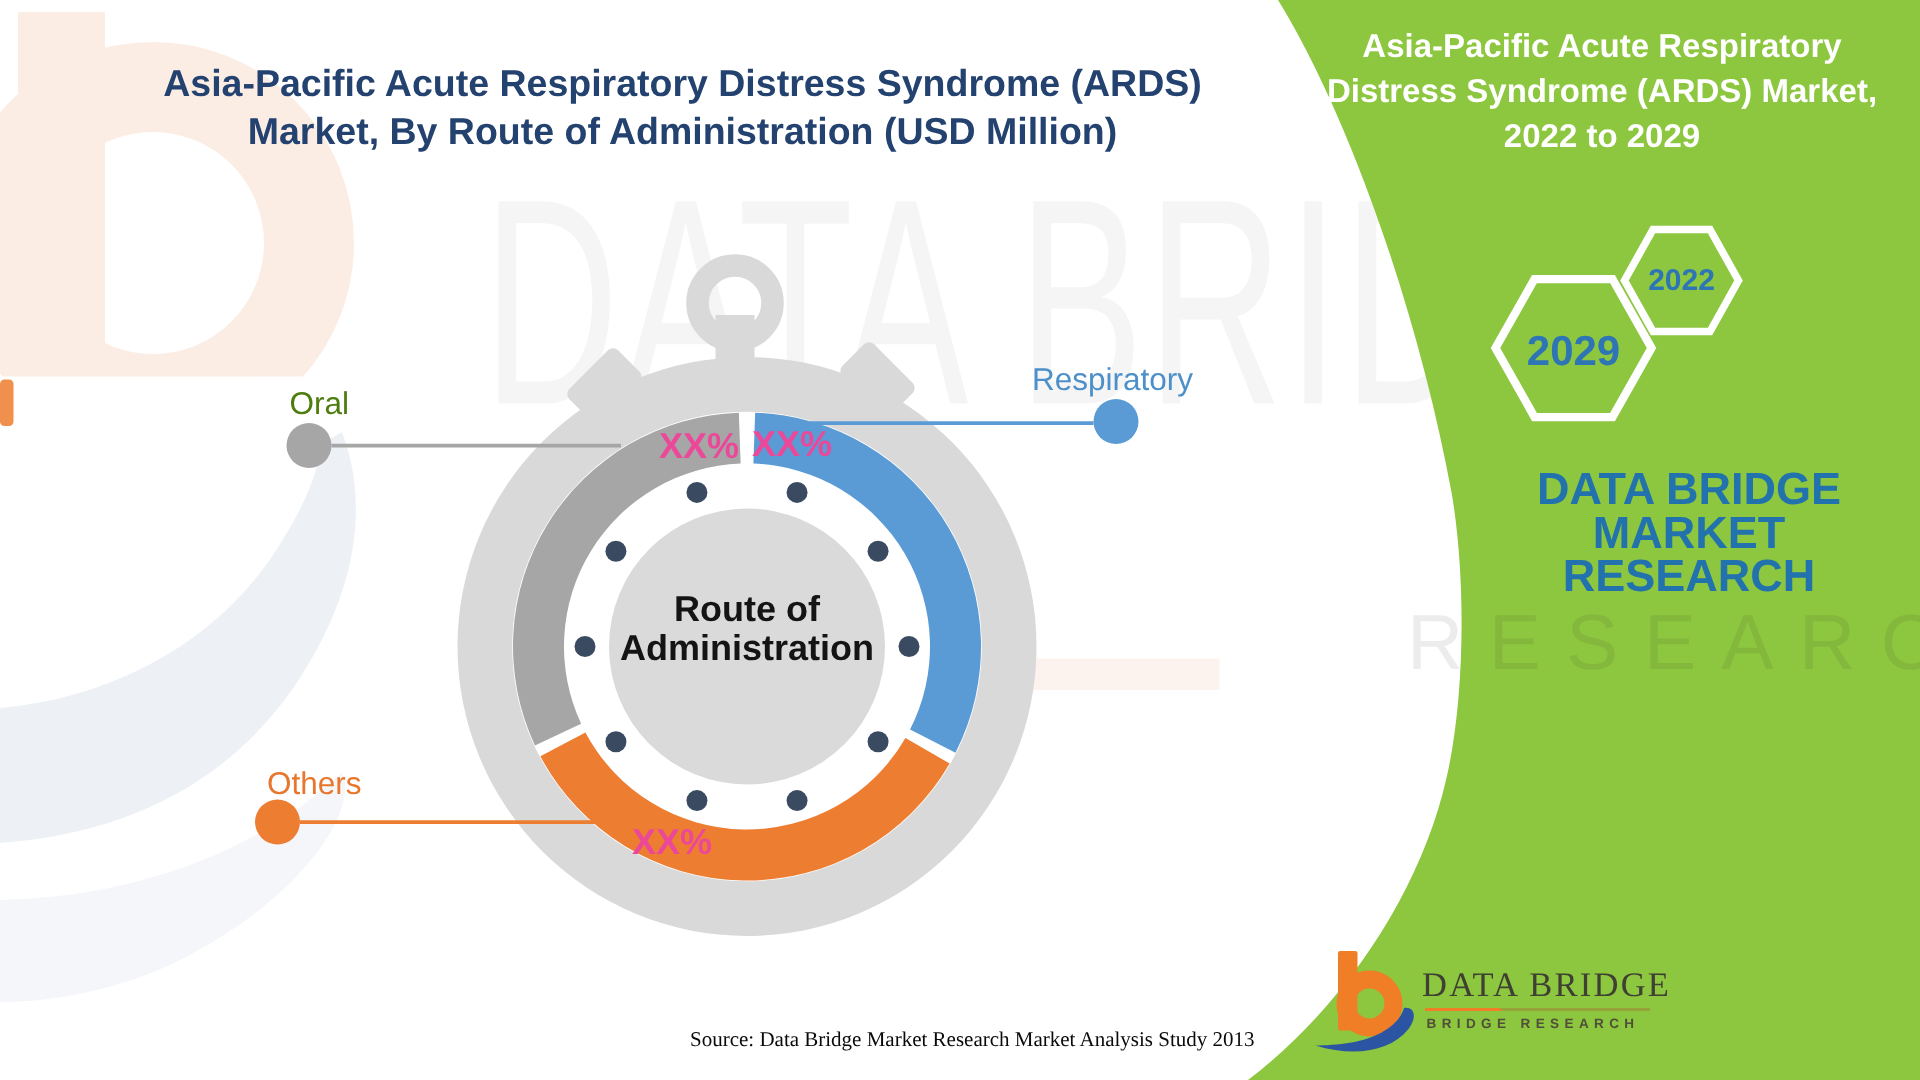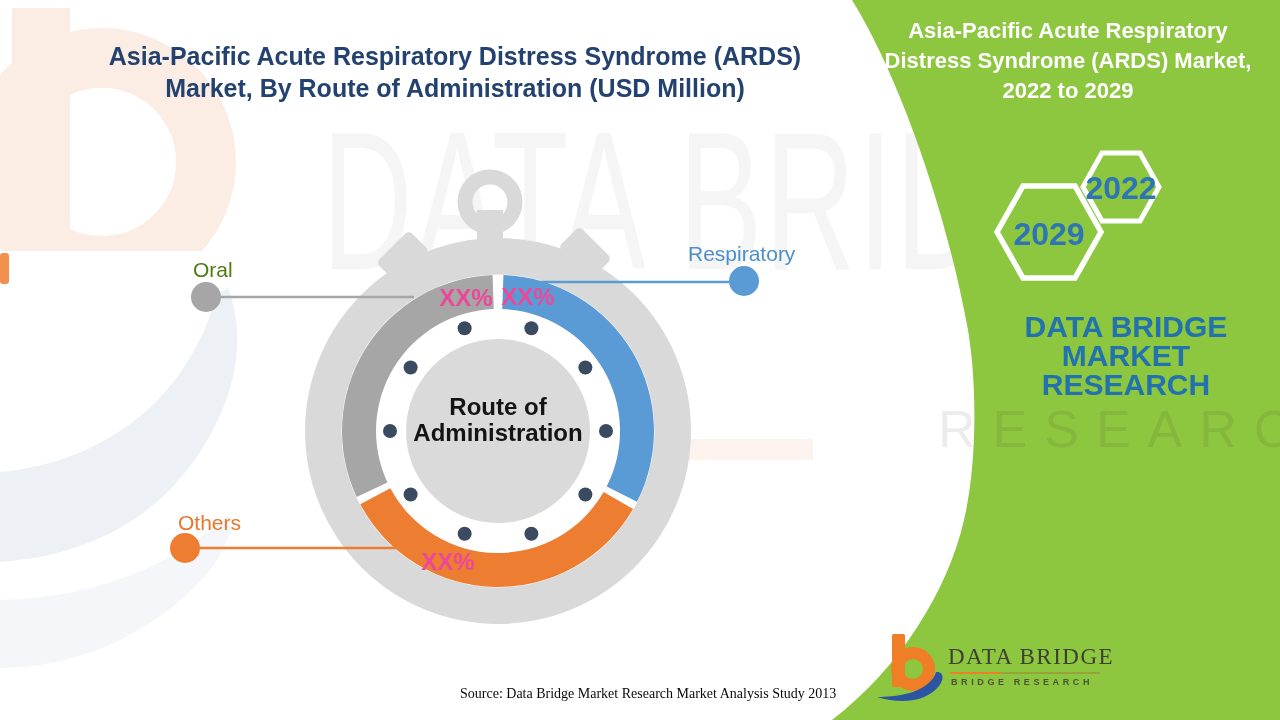--- a/index.html
+++ b/index.html
@@ -16,22 +16,22 @@
   .pink-stripe{left:575px;top:439px;width:238px;height:21px;background:#f9e9e2;opacity:.55;}
 
   
   .main-title{left:70px;top:40px;width:770px;text-align:center;font-size:25px;line-height:32px;
     font-weight:700;}
 
   
   .panel-title{left:878px;top:16px;width:380px;text-align:center;color:#ffffff;
     font-size:22px;line-height:30px;font-weight:600;}
   .year{transform:translate(-50%,-50%);font-weight:600;}
-  .year-2022{left:1121px;top:188px;font-size:32px;}
-  .year-2029{left:1049px;top:234px;font-size:32px;}
+  .year-2022{left:1121px;top:188px;font-size:20px;}
+  .year-2029{left:1049px;top:234px;font-size:28px;}
   .panel-brand{left:978px;top:312px;width:296px;text-align:center;font-size:30px;
     line-height:29px;font-weight:600;}
 
   
   .callout-label{font-size:21px;font-weight:400;}
   .lbl-oral{left:193px;top:258px;color:#4d7c0f;}
   .lbl-parenteral{left:688px;top:242px;color:#4d8fc9;}
   .lbl-others{left:178px;top:511px;color:#e8772e;}
   .seg-value{transform:translate(-50%,-50%);color:#ec4899;font-weight:700;font-size:24px;}
   .val-blue{left:528px;top:297px;}

